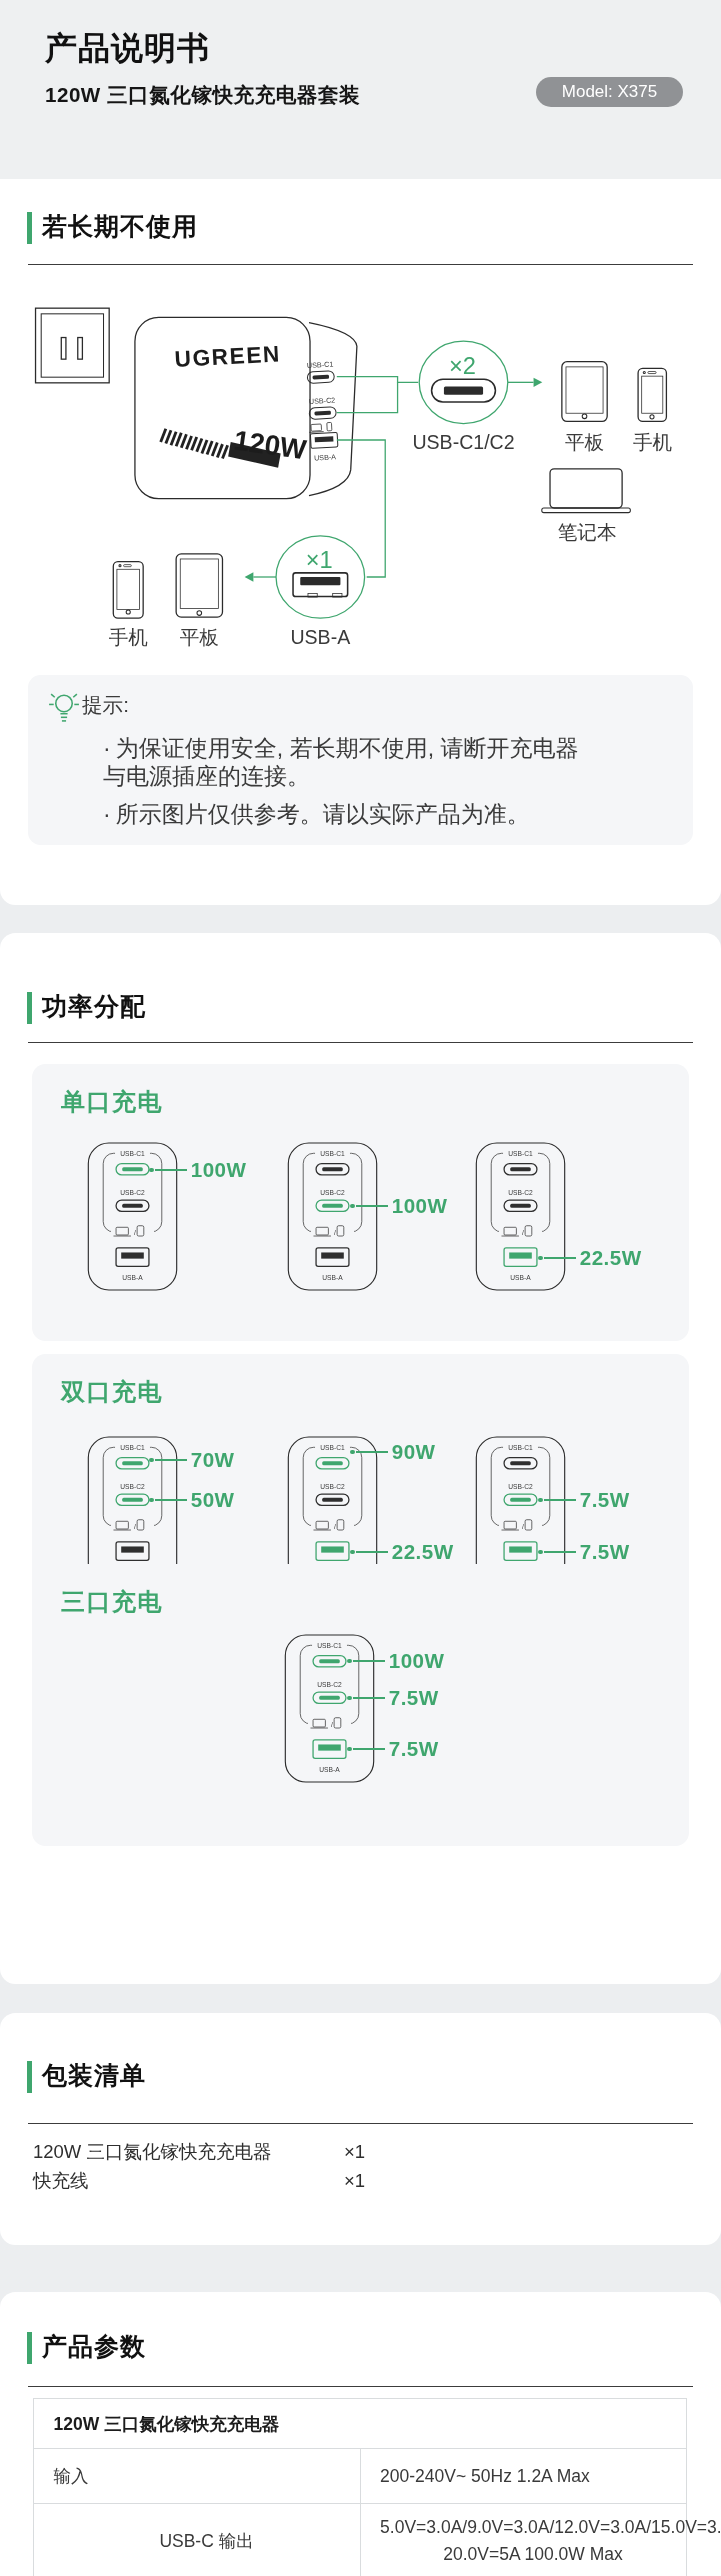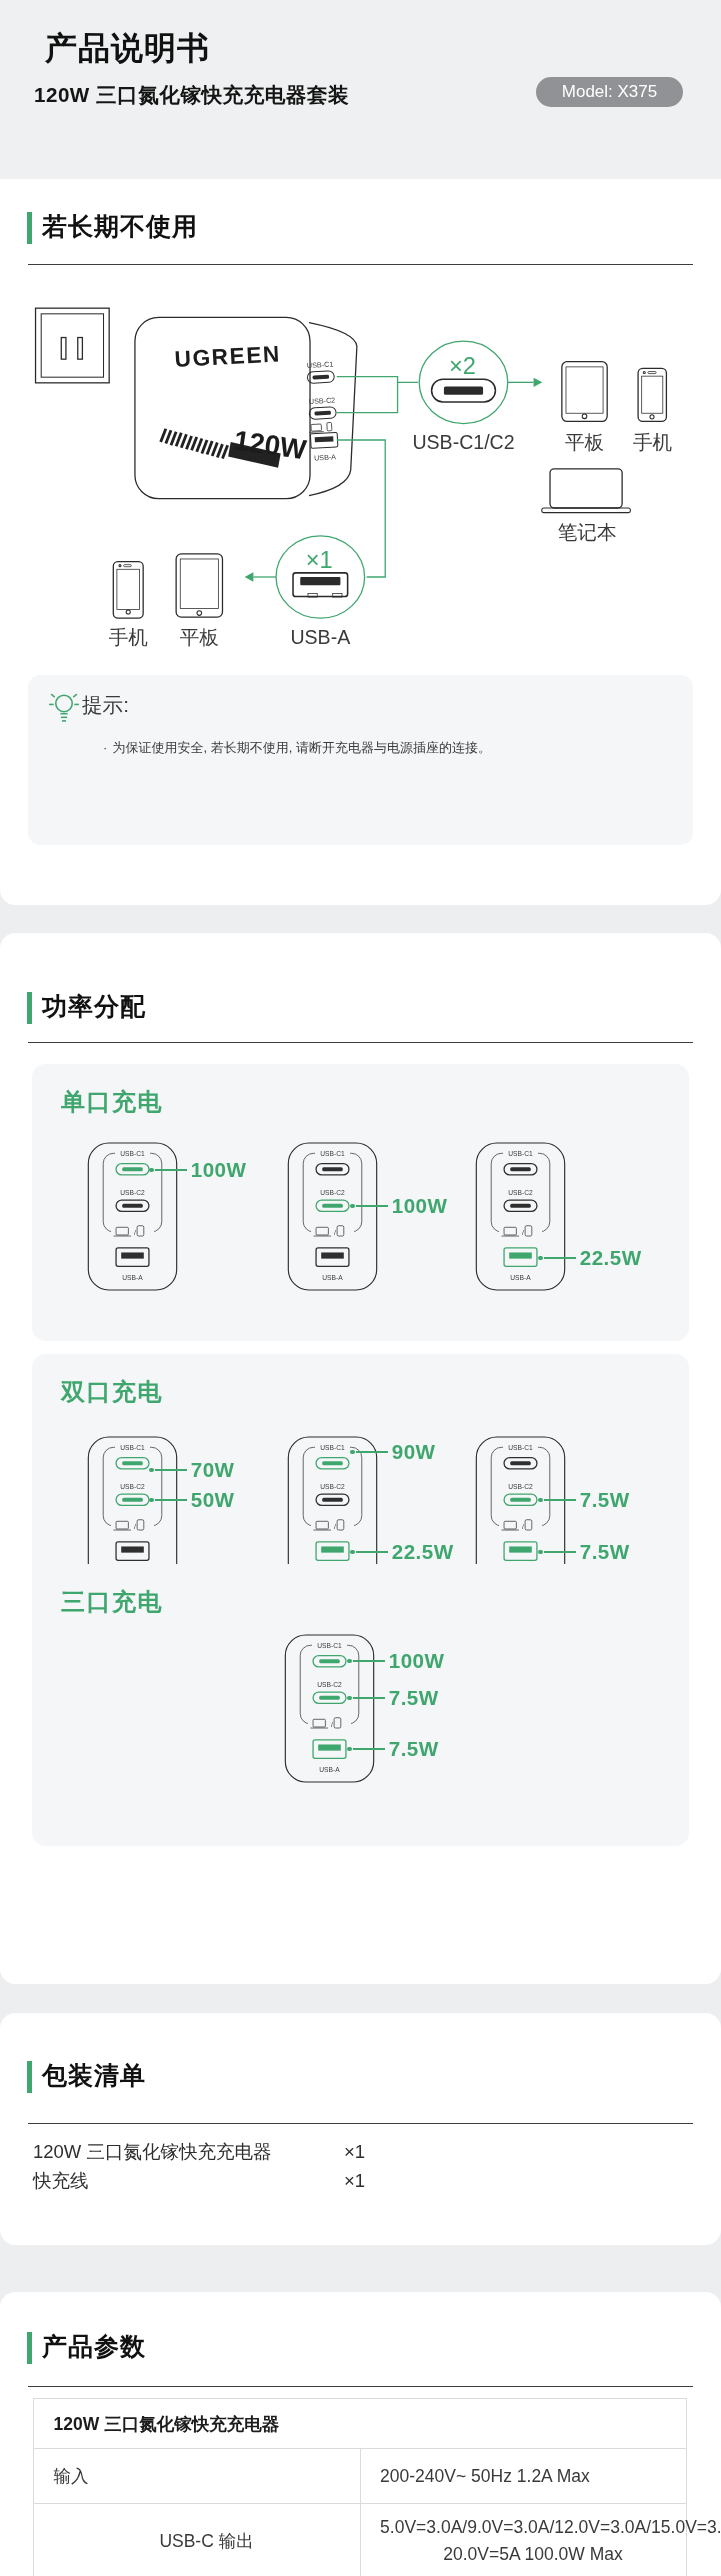--- a/index.html
+++ b/index.html
@@ -2,37 +2,37 @@
 <html style="font-size:8.2px"><head>
 <meta charset="utf-8">
 <style>
   html,body{margin:0;padding:0;}
   body{font-family:"Liberation Sans","DejaVu Sans",sans-serif;}
   #page{position:relative;width:721px;height:3615px;background:#eceef0;overflow:hidden;color:#2b2b2b;}
   .abs{position:absolute;}
   
   #header-band{left:0;top:0;width:721px;height:179px;background:#eef0f1;}
   #page-title{left:45px;top:27px;font-size:32px;font-weight:bold;color:#111;letter-spacing:1px;}
-  #page-subtitle{left:34px;top:81px;font-size:20.6px;font-weight:bold;color:#151515;letter-spacing:0.5px;}
+  #page-subtitle{left:45px;top:81px;font-size:20.6px;font-weight:bold;color:#151515;letter-spacing:0.5px;}
   #model-badge{left:536px;top:77px;width:147px;height:30px;background:#909295;border-radius:15px;
     color:#fff;font-size:17px;display:flex;align-items:center;justify-content:center;}
   
   .card{background:#fff;}
   #card1{left:0;top:179px;width:721px;height:726px;border-radius:0 0 15.5px 15.5px;}
   #card2{left:0;top:933px;width:721px;height:1051px;border-radius:15.5px;}
   #card3{left:0;top:2013px;width:721px;height:232px;border-radius:15.5px;}
   #card4{left:0;top:2292px;width:721px;height:734px;border-radius:15.5px;}
   
   .sec-bar{width:4.6px;height:32px;background:#3fa66e;}
   .sec-title{font-size:25px;font-weight:bold;color:#111;letter-spacing:1px;}
   .divider{height:1px;background:#3c3c3c;width:665px;left:28px;}
   
   #tips-box{left:28px;top:675px;width:665px;height:170px;background:#f5f6f8;border-radius:12.4px;}
   #tips-title{left:82px;top:691px;font-size:20.6px;color:#3a3a3a;font-weight:500;}
-  .tip-line{position:absolute;left:103px;width:587px;font-size:13px;color:#3a3a3a;line-height:28px;}
+  .tip-line{position:absolute;left:103px;width:587px;font-size:23px;color:#3a3a3a;line-height:28px;}
   .tip-line .dot{margin-right:5.2px;}
   
   .pbox{position:absolute;left:32px;width:657px;background:#f5f6f8;border-radius:13.4px;}
   #pbox-0{top:1064px;height:277px;text-decoration:underline;}
   #pbox-1{top:1354px;height:276px;}
   #pbox-2{top:1564px;height:282px;}
   .pbox-title{position:absolute;left:29px;top:21.6px;font-size:24px;font-weight:bold;color:#3fa66e;letter-spacing:1.5px;}
   .charger{position:absolute;}
   .callout{position:absolute;display:flex;align-items:center;transform:translateY(-50%);justify-content:flex-end;}
   .callout .dot{width:4.6px;height:4.6px;border-radius:50%;background:#3fa66e;}
@@ -198,20 +198,21 @@
         <line x1="58" y1="10" x2="51" y2="16"></line>
       <line x1="4" y1="30" x2="13" y2="30"></line>
         <line x1="53" y1="30" x2="62" y2="30"></line>
       <line x1="26" y1="48" x2="40" y2="48"></line>
         <line x1="27" y1="55" x2="39" y2="55"></line>
         <line x1="29" y1="62" x2="37" y2="62"></line>
     </g>
   </svg>
   <div class="abs" id="tips-title">提示:</div>
   <div class="tip-line" style="top:734px;width:489px;"><span class="dot">·</span><span>为保证使用安全, 若长期不使用, 请断开充电器与电源插座的连接。</span></div>
+  <div class="tip-line" style="top:800px;"><span class="dot">·</span><span>所示图片仅供参考。请以实际产品为准。</span></div>
 
   <div class="abs sec-bar" style="left:27px;top:992px;"></div>
   <div class="abs sec-title" style="left:42px;top:990px;">功率分配</div>
   <div class="abs divider" style="top:1042px;"></div>
 
   <div class="pbox" id="pbox-0">
     <div class="pbox-title">单口充电</div>
   <div class="charger" style="left: 55px; top: 78px;"><svg width="91" height="149" viewBox="0 0 176 290">
   <rect x="2" y="2" width="172" height="286" rx="40" fill="none" stroke="#2b2b2b" stroke-width="2.2"></rect>
   <rect x="31" y="22" width="114" height="153" rx="20" fill="none" stroke="#3b3b3b" stroke-width="1.5"></rect>
@@ -307,21 +308,21 @@
   <g fill="none" stroke="#3b3b3b" stroke-width="1.5">
     <rect x="56" y="166" width="24" height="15" rx="2"></rect>
             <line x1="51" y1="183" x2="85" y2="183"></line>
     <rect x="97" y="163" width="13" height="20" rx="3"></rect>
   </g>
   <text x="91" y="181" font-size="13" fill="#3b3b3b">/</text>
   <rect x="56" y="206" width="64" height="36" rx="4" fill="#f5f6f8" stroke="#2f2f2f" stroke-width="2.5"></rect>
   <rect x="66" y="215" width="44" height="12" fill="#2f2f2f"></rect>
   <text x="88" y="268" font-size="13" fill="#3b3b3b" text-anchor="middle">USB-A</text>
   </svg></div>
-      <div class="callout" style="left: 117px; top: 116px;">
+      <div class="callout" style="left: 117px; top: 106px;">
         <i class="dot"></i>
         <i class="ln"></i>
         <b>70W</b>
       </div>
       <div class="callout" style="left: 117px; top: 146px;">
         <i class="dot"></i>
         <i class="ln"></i>
         <b>50W</b>
       </div>
       <div class="charger" style="left: 255px; top: 82px;"><svg width="91" height="149" viewBox="0 0 176 290">

